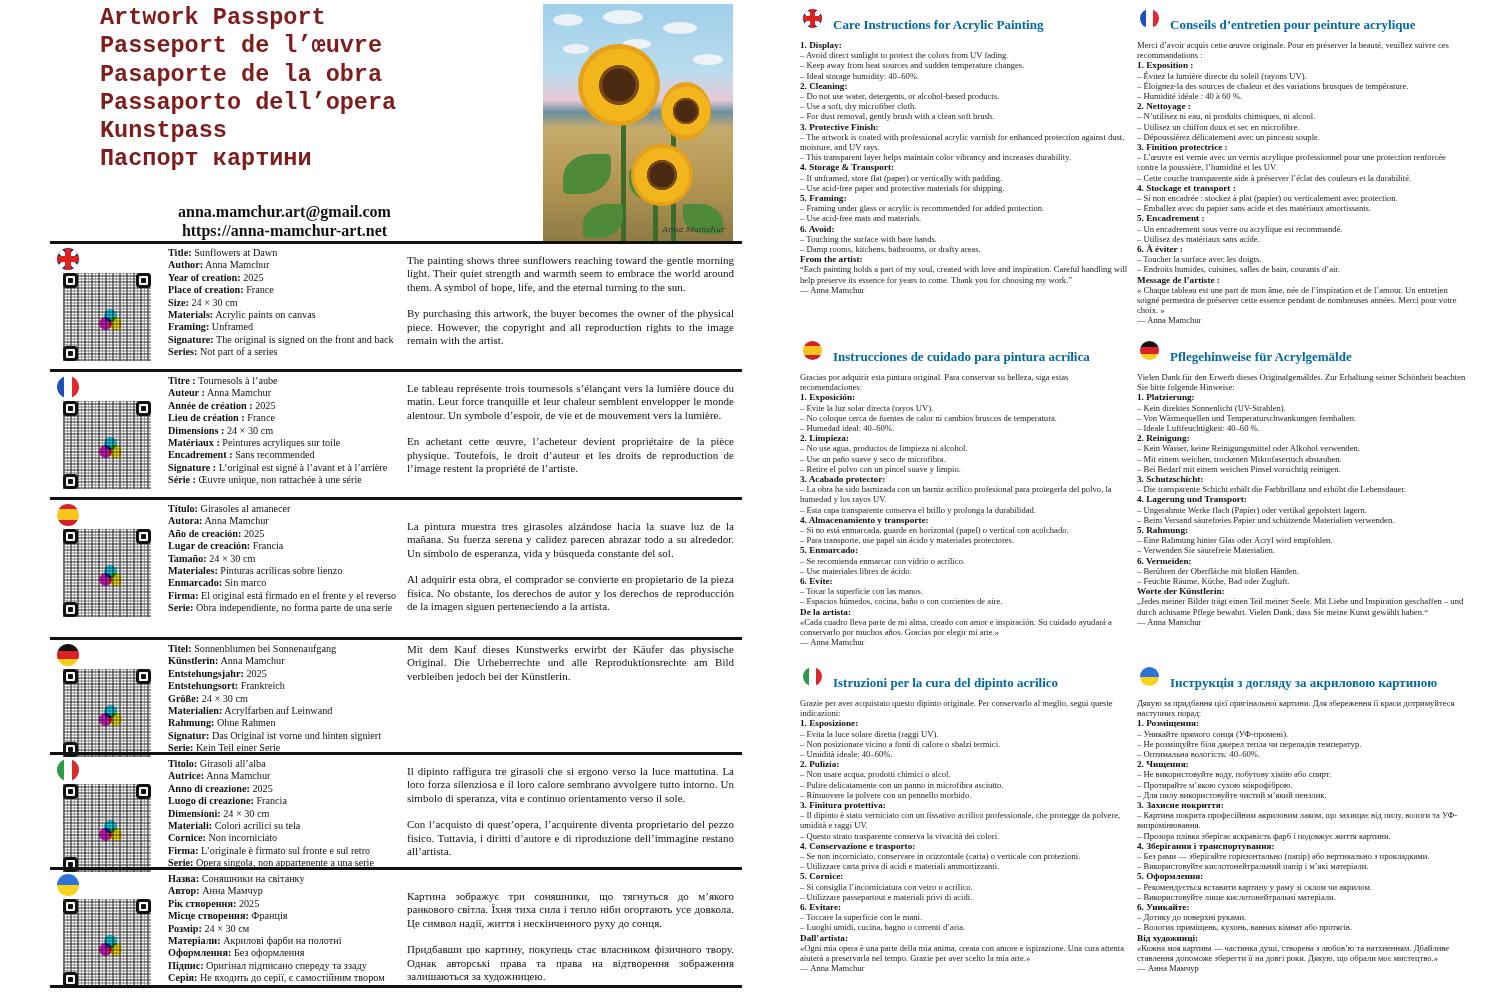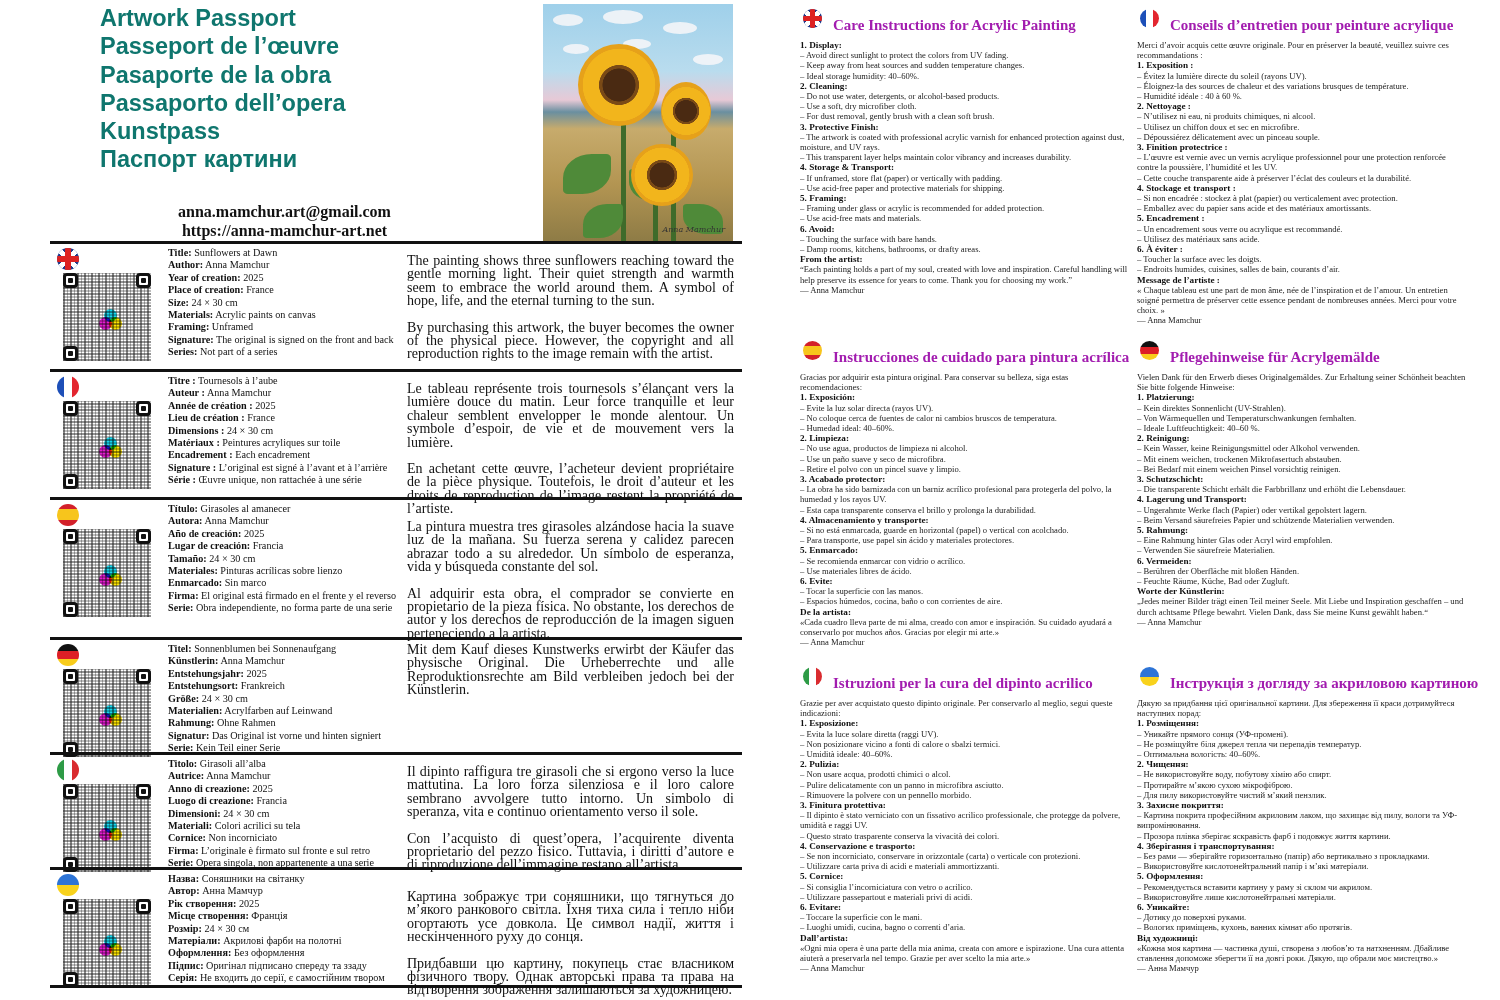--- a/index.html
+++ b/index.html
@@ -3,39 +3,39 @@
 <meta charset="utf-8">
 <style>
   * { box-sizing: border-box; margin: 0; padding: 0; }
   html, body { width: 1500px; height: 1000px; background: #ffffff; overflow: hidden; }
   body { font-family: "DejaVu Serif", "Liberation Serif", serif; color: #111; position: relative; }
 
   
   .left-page { position: absolute; left: 50px; top: 0; width: 692px; height: 1000px; }
   .header { position: relative; height: 243px; }
   .titles { position: absolute; left: 50px; top: 4px; }
-  .titles .t { font-family: Liberation Sans, sans-serif; font-weight: bold; font-size: 23.5px; line-height: 28.3px; color: #0f766e; white-space: nowrap; }
+  .titles .t { font-family: Liberation Mono, monospace; font-weight: bold; font-size: 23.5px; line-height: 28.3px; color: #7f1d1d; white-space: nowrap; }
   .contacts { position: absolute; left: 128px; top: 202px; text-align: center; }
   .contacts div { font-family: "Liberation Serif", serif; font-weight: bold; font-size: 16px; line-height: 19px; white-space: nowrap; }
   .painting { position: absolute; left: 493px; top: 4px; width: 190px; height: 240px; overflow: hidden;
     background: linear-gradient(180deg, #9fd0ea 0%, #b9dcee 28%, #e7c9d6 40%, #6a8fa0 45%, #c7ab6c 52%, #b39552 75%, #8c7a45 100%); }
   .painting .cloud { position: absolute; background: #f4f5f8; border-radius: 50%; opacity: .9; }
   .painting .stem { position: absolute; background: #3f6b2a; width: 5px; }
   .painting .leaf { position: absolute; background: #4f8a39; border-radius: 60% 10% 60% 10%; }
   .painting .flower { position: absolute; border-radius: 50%;
     background: radial-gradient(circle, #4a2a12 0 28%, #7a4a16 29% 34%, #f2b51c 35% 62%, #e6a11a 63% 100%); }
   .painting .sig { position: absolute; right: 8px; bottom: 10px; font-size: 8px; color: #333; font-style: italic; }
 
   .rule { position: absolute; left: 0; width: 692px; height: 3px; background: #111; }
   .entry { position: absolute; left: 0; width: 692px; }
   .entry .flag { position: absolute; left: 7px; top: 4px; width: 22px; height: 22px; border-radius: 50%; overflow: hidden; }
   .entry .qr { position: absolute; left: 10px; top: 26px; width: 94px; height: 94px; }
   .entry .fields { position: absolute; left: 118px; top: 3px; width: 232px; font-family: "Liberation Serif", serif; font-size: 10.2px; line-height: 12.4px; }
   .entry .fields b { font-weight: bold; }
-  .entry .desc { position: absolute; left: 357px; width: 327px; font-family: "Liberation Serif", serif; font-size: 14px; line-height: 13.4px; text-align: justify; }
+  .entry .desc { position: absolute; left: 357px; width: 327px; font-family: "Liberation Serif", serif; font-size: 11px; line-height: 13.4px; text-align: justify; }
   .entry .desc p + p { margin-top: 13px; }
 
   
   .qr { background-color: #fff;
     background-image:
       repeating-linear-gradient(90deg, rgba(40,40,40,.55) 0 2px, transparent 2px 4px, rgba(40,40,40,.35) 4px 5px, transparent 5px 7px),
       repeating-linear-gradient(0deg, rgba(40,40,40,.5) 0 2px, transparent 2px 3px, rgba(40,40,40,.3) 3px 5px, transparent 5px 6px);
     border: 3px solid #fff; }
   .qr .finder { position: absolute; width: 15px; height: 15px; background: #fff; border: 3px solid #111; border-radius: 4px; }
   .qr .finder::after { content: ""; position: absolute; left: 2px; top: 2px; width: 5px; height: 5px; background: #111; border-radius: 1px; }
@@ -52,21 +52,21 @@
   .flag-es { background: linear-gradient(180deg, #d3202a 0 25%, #f7c51c 25% 75%, #d3202a 75%); }
   .flag-de { background: linear-gradient(180deg, #111 0 33.3%, #dd1f26 33.3% 66.6%, #f8cc1b 66.6%); }
   .flag-it { background: linear-gradient(90deg, #2e9b46 0 33.3%, #fff 33.3% 66.6%, #d92b2f 66.6%); }
   .flag-ua { background: linear-gradient(180deg, #2d74d6 0 50%, #f8d21c 50%); }
 
   
   .right-page { position: absolute; left: 800px; top: 0; width: 700px; height: 1000px; }
   .care { position: absolute; width: 330px; font-family: "Liberation Serif", serif; }
   .care .chead { position: relative; height: 34px; }
   .care .chead .flag { position: absolute; left: 3px; top: 3px; width: 19px; height: 19px; border-radius: 50%; overflow: hidden; }
-  .care .chead .ctitle { position: absolute; left: 33px; top: 11px; font-weight: bold; font-size: 15px; white-space: nowrap; color: #a21caf; }
+  .care .chead .ctitle { position: absolute; left: 33px; top: 11px; font-weight: bold; font-size: 13px; white-space: nowrap; color: #0369a1; }
   .care .cbody { font-size: 8.6px; line-height: 10.2px; color: #222; }
   .care .cbody .sec { font-weight: bold; font-size: 9.2px; color: #111; }
   .care .cbody .intro { margin-bottom: 0; }
 </style>
 </head>
 <body>
 
 <div class="left-page">
   <div class="header">
     <div class="titles">
@@ -147,21 +147,21 @@
           <span style="left:10px;top:8px;background:#ffe600"></span>
         </div>
     </div>
     <div class="fields">
       <div><b>Titre :</b> <span>Tournesols à l’aube</span></div>
       <div><b>Auteur :</b> <span>Anna Mamchur</span></div>
       <div><b>Année de création :</b> <span>2025</span></div>
       <div><b>Lieu de création :</b> <span>France</span></div>
       <div><b>Dimensions :</b> <span>24 × 30 cm</span></div>
       <div><b>Matériaux :</b> <span>Peintures acryliques sur toile</span></div>
-      <div><b>Encadrement :</b> <span>Each encadrement</span></div>
+      <div><b>Encadrement :</b> <span>Sans recommended</span></div>
       <div><b>Signature :</b> <span>L’original est signé à l’avant et à l’arrière</span></div>
       <div><b>Série :</b> <span>Œuvre unique, non rattachée à une série</span></div>
     </div>
     <div class="desc" style="top:10px">
       <p>Le tableau représente trois tournesols s’élançant vers la lumière douce du matin. Leur force tranquille et leur chaleur semblent envelopper le monde alentour. Un symbole d’espoir, de vie et de mouvement vers la lumière.</p>
       <p>En achetant cette œuvre, l’acheteur devient propriétaire de la pièce physique. Toutefois, le droit d’auteur et les droits de reproduction de l’image restent la propriété de l’artiste.</p>
     </div>
   </div>
 
   <div class="rule" style="top:497px"></div>

